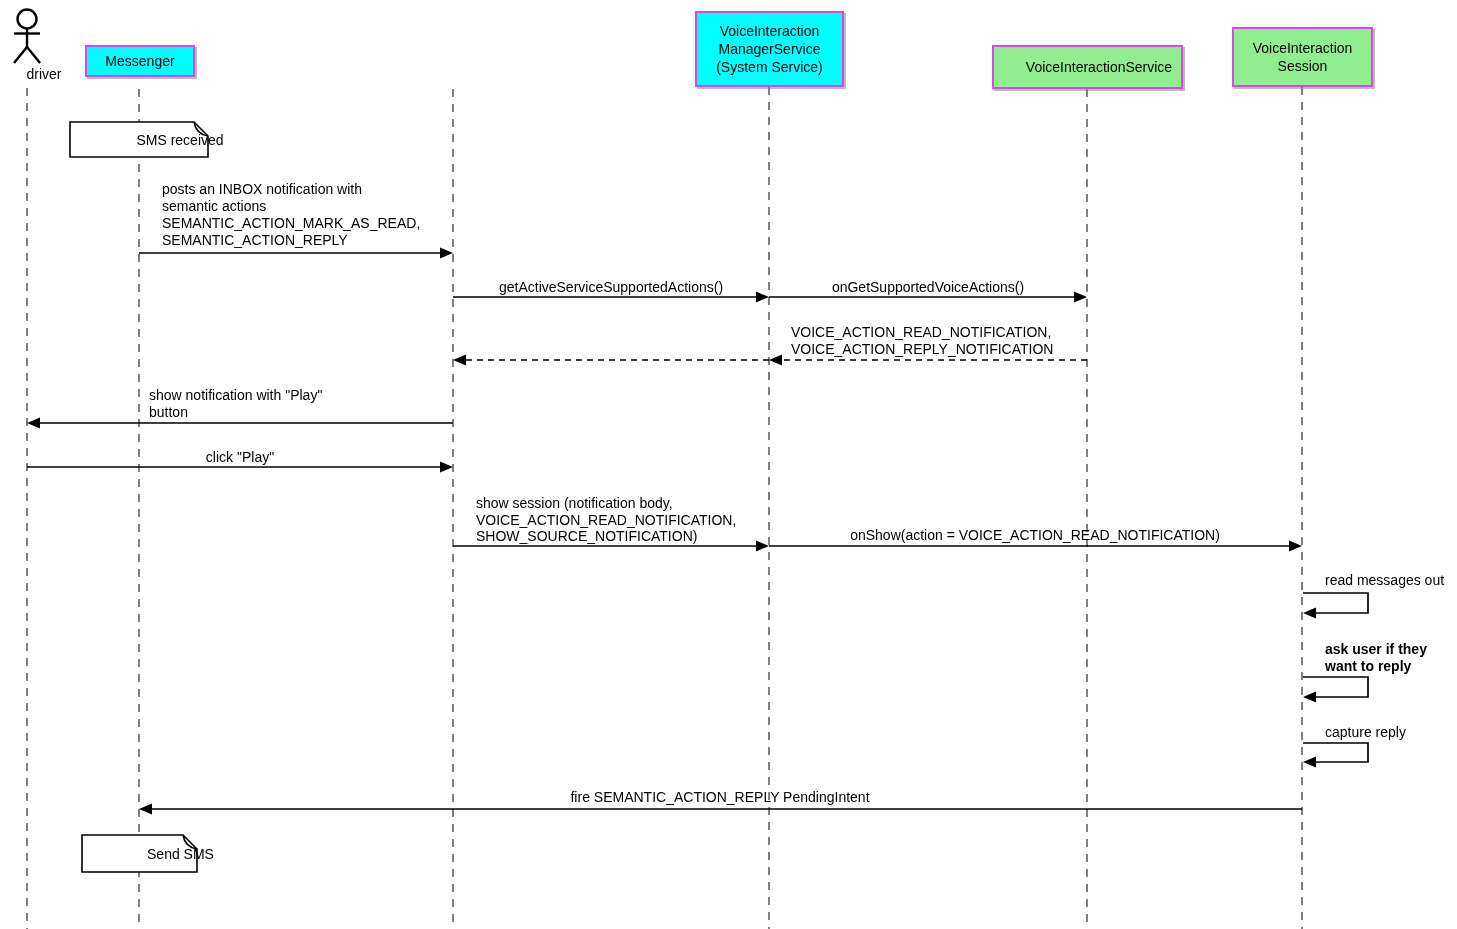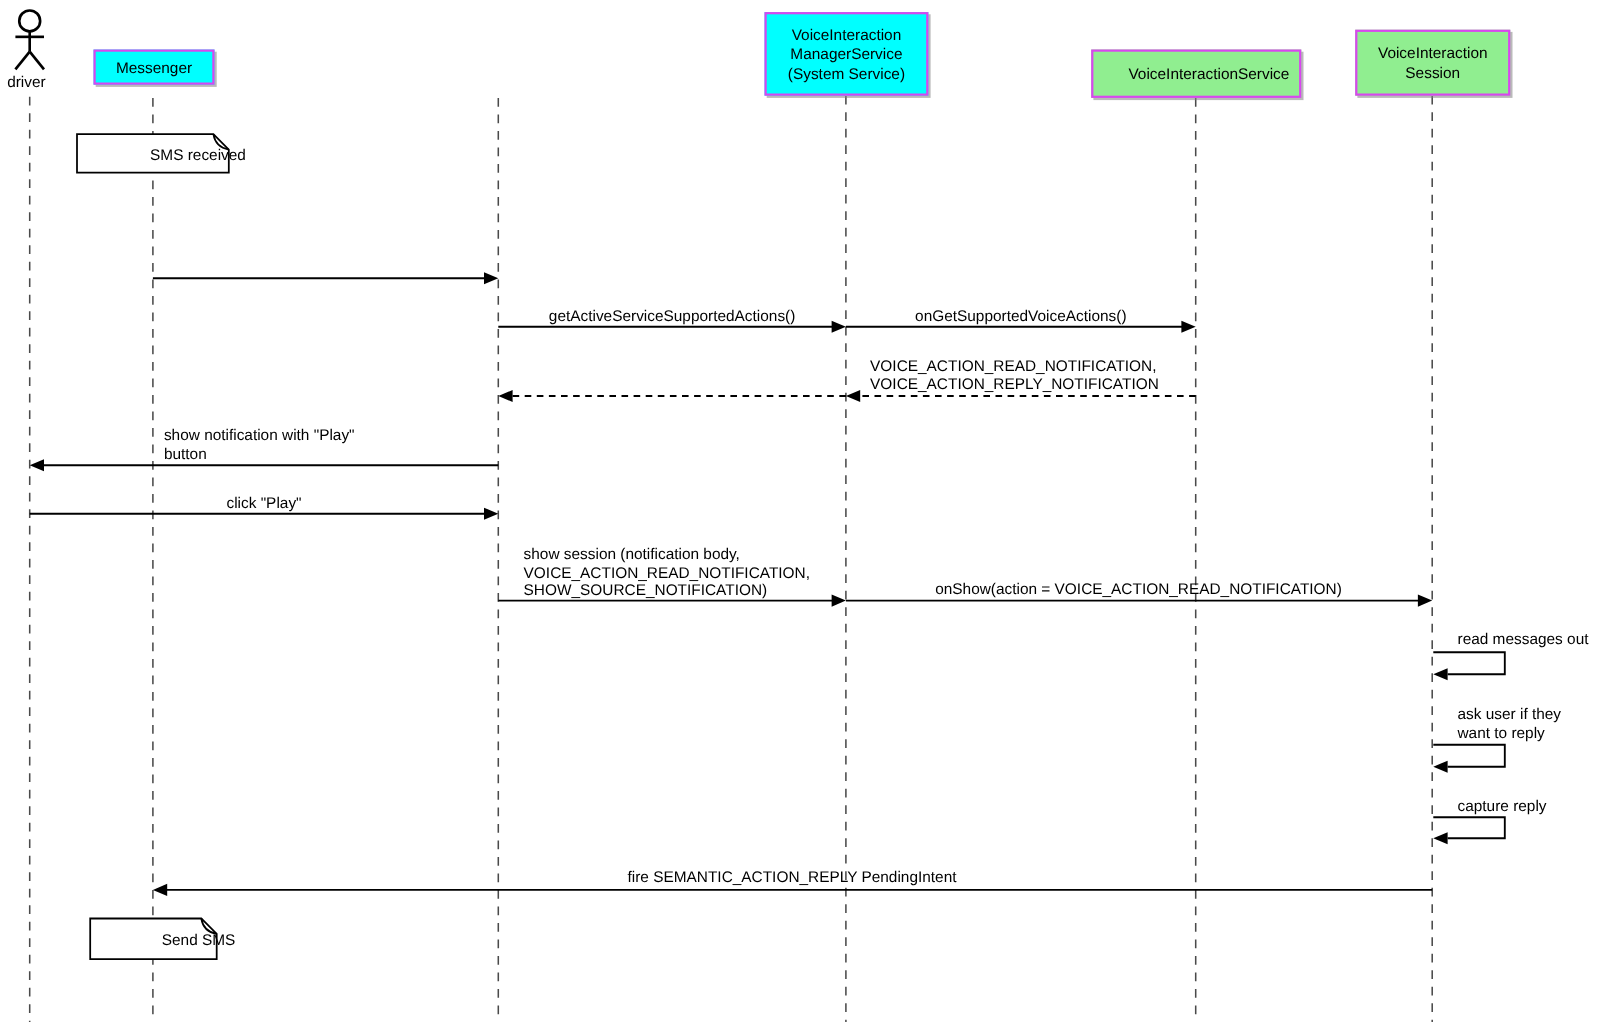--- a/index.html
+++ b/index.html
@@ -110,51 +110,55 @@
         <path d="M70 122 L194 122 L208 136 L208 157 L70 157 Z" fill="#fff"></path>
         <path d="M194 122 Q196 134 208 136" fill="none"></path>
       </g>
       <g>
         <path d="M82 835 L183 835 L197 849 L197 872 L82 872 Z" fill="#fff"></path>
         <path d="M183 835 Q185 847 197 849" fill="none"></path>
       </g>
     </g>
   </svg>
 
-  <div class="actor-label" style="left:24px;top:66px;">driver</div>
+  <div class="actor-label" style="left:44px;top:66px;">driver</div>
 
   <div class="participant cyan" style="left:85px;top:45px;width:110px;height:32px;">
     <span>Messenger</span>
   </div>
   <div class="participant cyan" style="left:695px;top:11px;width:149px;height:76px;">
     <span>VoiceInteraction
 ManagerService
 (System Service)</span>
   </div>
   <div class="participant green" style="left:992px;top:45px;width:191px;height:44px;padding-left:23px;">
     <span>VoiceInteractionService</span>
   </div>
   <div class="participant green" style="left:1232px;top:27px;width:141px;height:60px;">
     <span>VoiceInteraction
 Session</span>
   </div>
 
   <div class="note-text" style="left:70px;top:122px;width:124px;height:35px;">SMS received</div>
   <div class="note-text" style="left:82px;top:835px;width:101px;height:37px;">Send SMS</div>
 
+  <div class="msg" style="left:162px;top:181px;">posts an INBOX notification with
+semantic actions
+SEMANTIC_ACTION_MARK_AS_READ,
+SEMANTIC_ACTION_REPLY</div>
   <div class="msg center" style="left:611px;top:279px;">getActiveServiceSupportedActions()</div>
   <div class="msg center" style="left:928px;top:279px;">onGetSupportedVoiceActions()</div>
   <div class="msg" style="left:791px;top:324px;">VOICE_ACTION_READ_NOTIFICATION,
 VOICE_ACTION_REPLY_NOTIFICATION</div>
   <div class="msg" style="left:149px;top:387px;">show notification with "Play"
 button</div>
   <div class="msg center" style="left:240px;top:449px;">click "Play"</div>
   <div class="msg tight" style="left:476px;top:495px;">show session (notification body,
 VOICE_ACTION_READ_NOTIFICATION,
 SHOW_SOURCE_NOTIFICATION)</div>
   <div class="msg center" style="left:1035px;top:527px;">onShow(action = VOICE_ACTION_READ_NOTIFICATION)</div>
   <div class="msg" style="left:1325px;top:572px;">read messages out</div>
-  <div class="msg tight" style="left:1325px;top:641px;">ask user if they
+  <div class="msg tight" style="left:1325px;top:641px;font-weight:bold;">ask user if they
 want to reply</div>
   <div class="msg" style="left:1325px;top:724px;">capture reply</div>
   <div class="msg center" style="left:720px;top:789px;">fire SEMANTIC_ACTION_REPLY PendingIntent</div>
 
 </div>
 
 </body></html>

